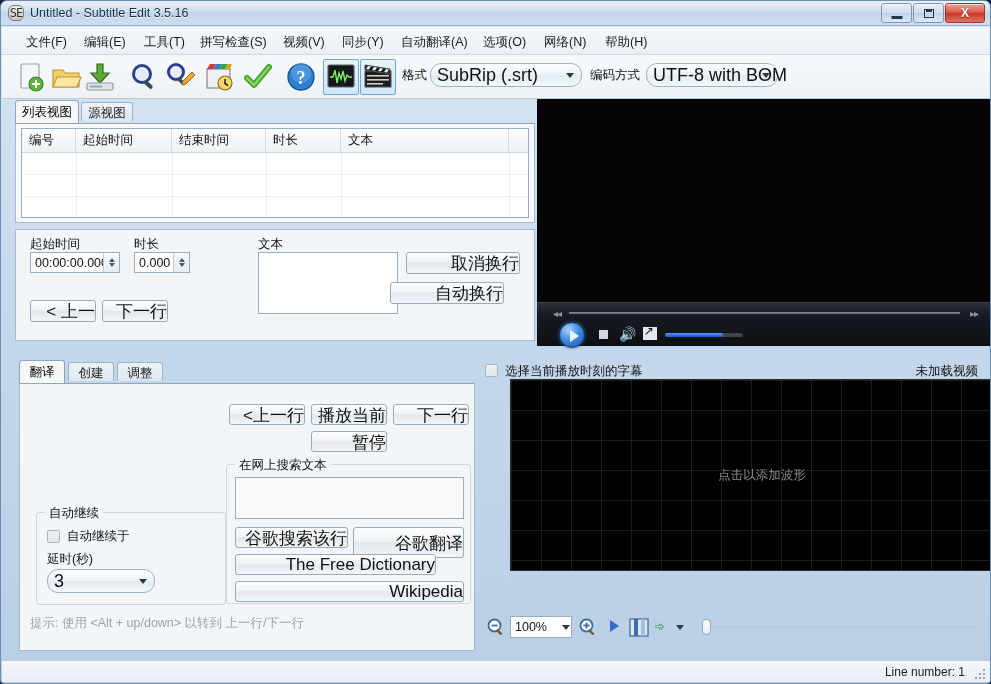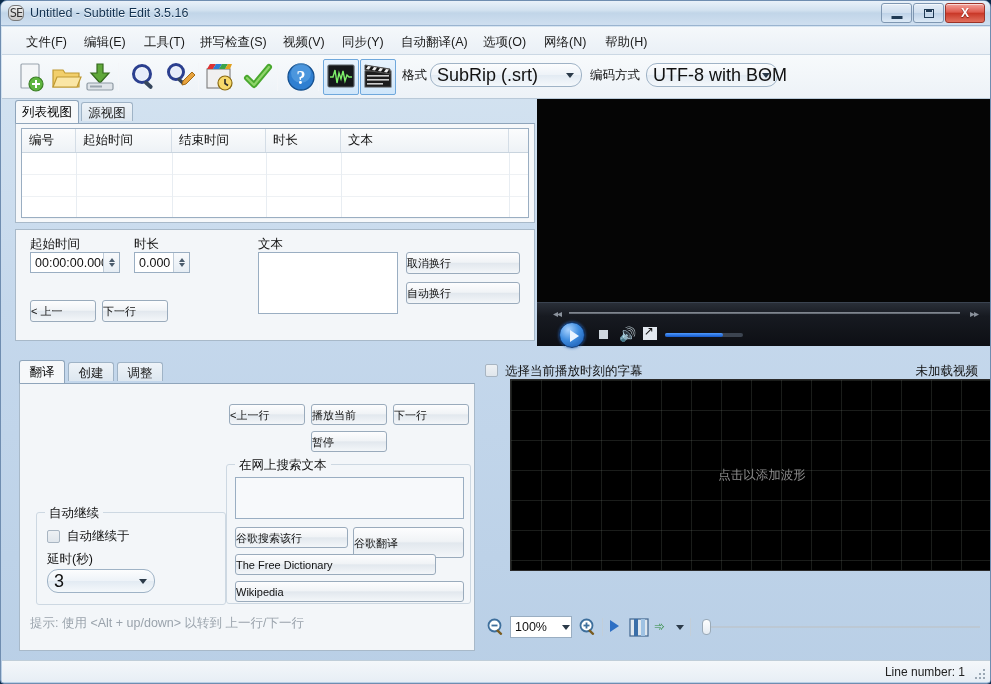--- a/index.html
+++ b/index.html
@@ -159,21 +159,21 @@
     content:""; position:absolute; left:50%; margin-left:-3px; width:0;height:0;
     border-left:3px solid transparent; border-right:3px solid transparent;
   }
   .spin:before { top:5px; border-bottom:4px solid #4a5b6c; }
   .spin:after  { bottom:5px; border-top:4px solid #4a5b6c; }
 
   .btn {
     position:absolute;
     background: linear-gradient(180deg,#fdfdfe 0%, #f0f3f6 46%, #e2e8ee 52%, #f3f6f9 100%);
     border:1px solid #9aabbc; border-radius:3px;
-    font-size:11px; color:#111; text-align:left;
+    font-size:17px; color:#111; text-align:right;
     white-space:nowrap; overflow:hidden;
   }
   .btn span { position:absolute; left:0; right:0; top:50%; transform:translateY(-50%); }
 
   .grpbox {
     position:absolute; border:1px solid #cdd8e2; border-radius:3px;
   }
   .grpbox > .cap {
     position:absolute; top:-8px; left:8px; padding:0 4px;
     background:#f3f6f9; font-size:12.5px; color:#111; white-space:nowrap;
@@ -440,21 +440,21 @@
     </div>
 
     <div class="flabel" style="left:242px;top:6px">文本</div>
     <div class="tbox" style="left:242px;top:22px;width:140px;height:62px">
       <div style="position:absolute;left:4px;top:3px;right:3px"></div>
     </div>
 
     <div class="btn" style="left:390px;top:22px;width:114px;height:22px">
       <span>取消换行</span>
     </div>
-    <div class="btn" style="left:390px;top:52px;width:114px;height:22px">
+    <div class="btn" style="left:374px;top:52px;width:114px;height:22px">
       <span>自动换行</span>
     </div>
 
     <div class="btn" style="left:14px;top:70px;width:66px;height:22px">
       <span>&lt; 上一</span>
     </div>
     <div class="btn" style="left:86px;top:70px;width:66px;height:22px">
       <span>下一行</span>
     </div>
   </div>

